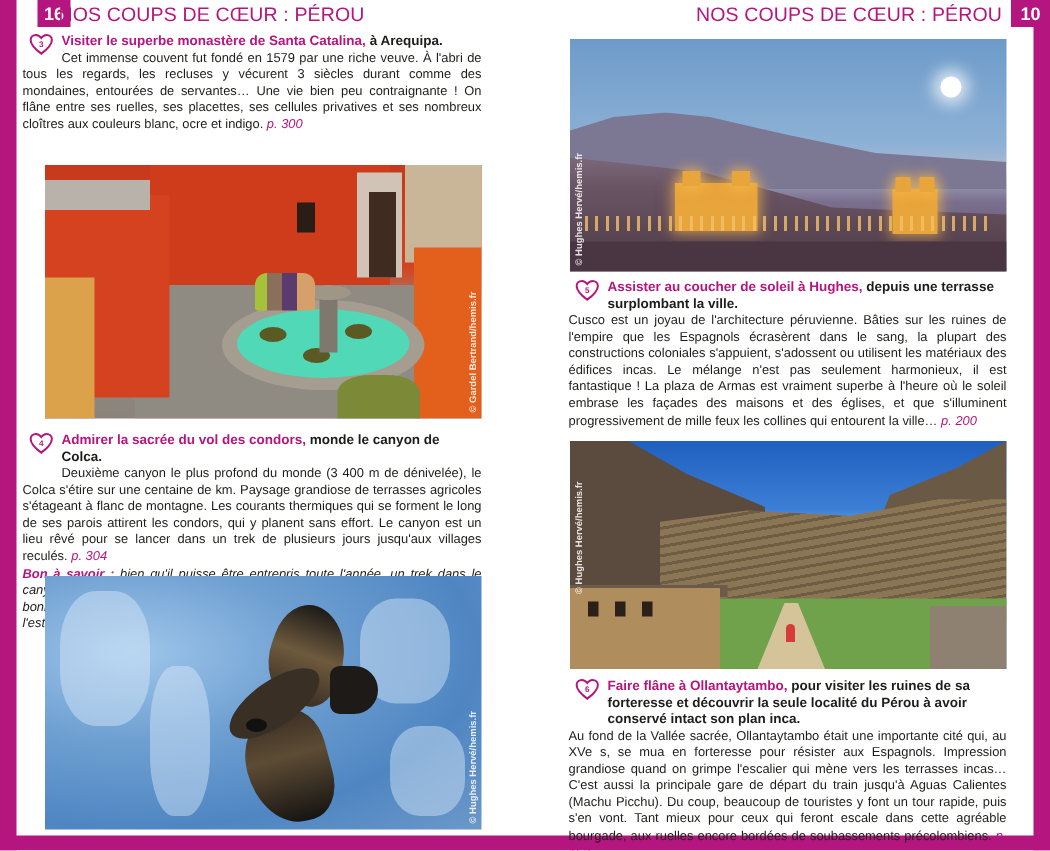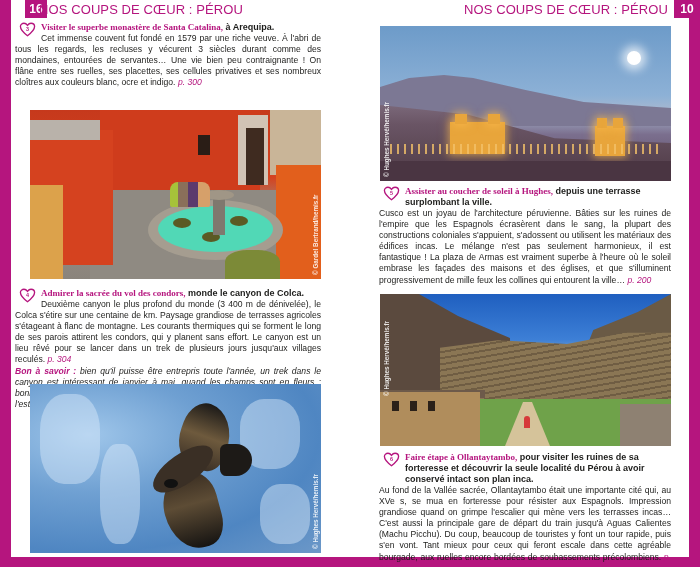--- a/index.html
+++ b/index.html
@@ -23,21 +23,21 @@
   .page.left .running-head { left: 39px; }
   .page.right .running-head { right: 32px; }
 
   .block { position: absolute; font-size: 8.6px; line-height: 11.1px; text-align: justify; }
   .page.left .block { left: 15px; width: 306px; }
   .page.right .block { left: 29px; width: 292px; }
 
   .entry-head { position: relative; padding-left: 26px; font-weight: bold; font-size: 9px; line-height: 11px; text-align: left; }
   .heart { position: absolute; left: 4px; top: 0px; width: 17px; height: 15px; }
   .heart svg { width: 17px; height: 15px; display: block; }
-  .hl { color: #b5157e; font-family: Liberation Serif, serif; }
+  .hl { color: #b5157e; }
   .body-indent { text-indent: 26px; }
   .pref { color: #b5157e; font-style: italic; }
   .tip { font-style: italic; }
   .tip .tip-label { color: #b5157e; font-weight: bold; }
 
   .photo { position: absolute; overflow: hidden; }
   .credit { position: absolute; color: rgba(255,255,255,0.85); font-size: 6.3px; font-weight: bold;
             white-space: nowrap; transform-origin: left bottom; transform: rotate(-90deg); }
 
   
@@ -228,20 +228,20 @@
   </div>
 
   <div class="block" style="top:452px;left:29px;">
     <div class="entry-head">
       <span class="heart">
         <svg viewBox="0 0 20 18">
             <path d="M10 16.5 C4 12,1.5 9,1.5 5.5 C1.5 3,3.5 1.5,5.8 1.5 C7.6 1.5,9 2.6,10 4 C11 2.6,12.4 1.5,14.2 1.5 C16.5 1.5,18.5 3,18.5 5.5 C18.5 9,16 12,10 16.5 Z" fill="none" stroke="#b5157e" stroke-width="1.6"></path>
             <text x="10" y="11" font-size="6.5" font-weight="bold" fill="#b5157e" text-anchor="middle" font-family="Liberation Sans, sans-serif">6</text>
           </svg>
       </span>
-      <span class="hl">Faire étape à Ollantaytambo,</span><span> pour visiter les ruines de sa forteresse et découvrir la seule localité du Pérou à avoir conservé intact son plan inca.</span>
+      <span class="hl">Faire flâne à Ollantaytambo,</span><span> pour visiter les ruines de sa forteresse et découvrir la seule localité du Pérou à avoir conservé intact son plan inca.</span>
     </div>
     <div>
       <span>Au fond de la Vallée sacrée, Ollantaytambo était une importante cité qui, au XVe s, se mua en forteresse pour résister aux Espagnols. Impression grandiose quand on grimpe l'escalier qui mène vers les terrasses incas… C'est aussi la principale gare de départ du train jusqu'à Aguas Calientes (Machu Picchu). Du coup, beaucoup de touristes y font un tour rapide, puis s'en vont. Tant mieux pour ceux qui feront escale dans cette agréable bourgade, aux ruelles encore bordées de soubassements précolombiens.</span>
       <span class="pref">p. 162</span>
     </div>
   </div>
 </div>
 
 </body></html>

